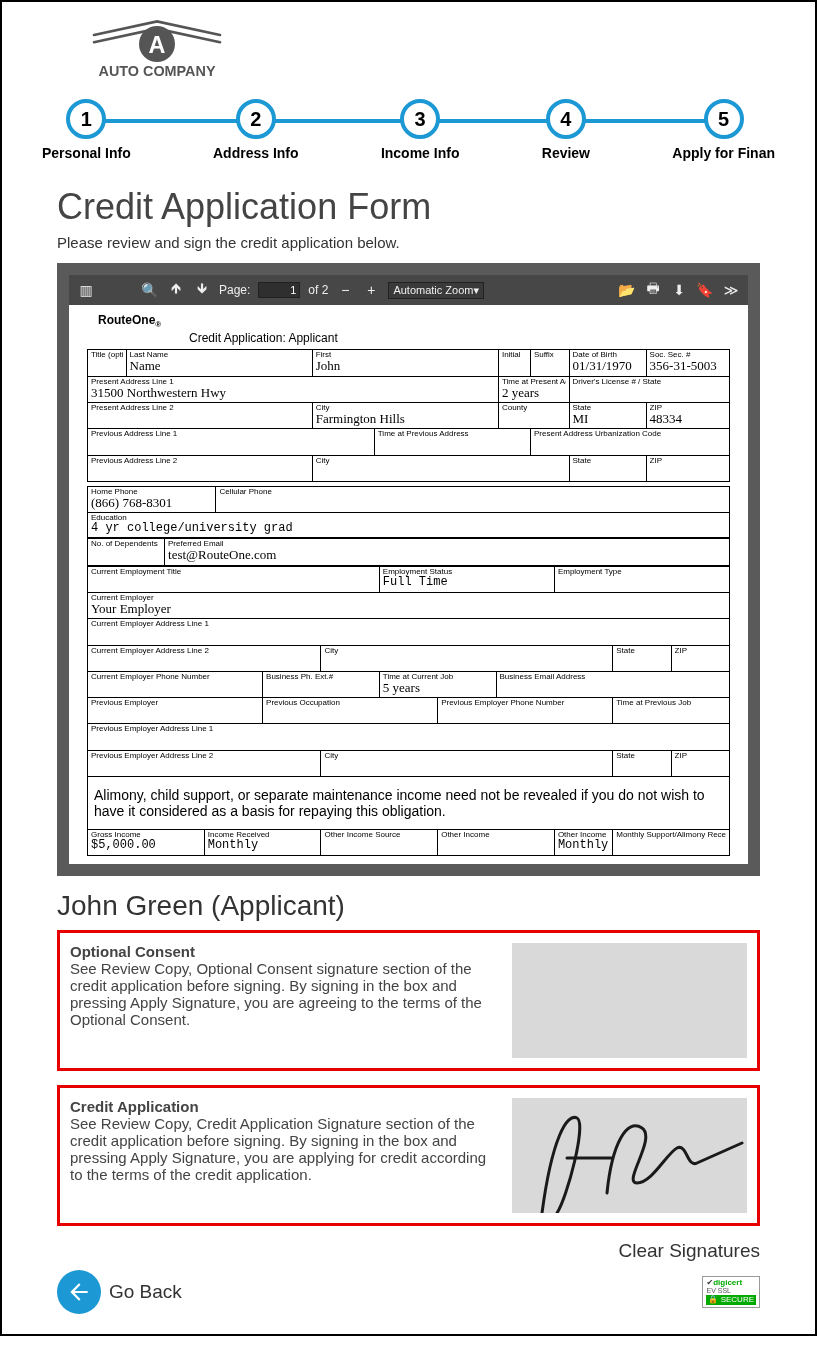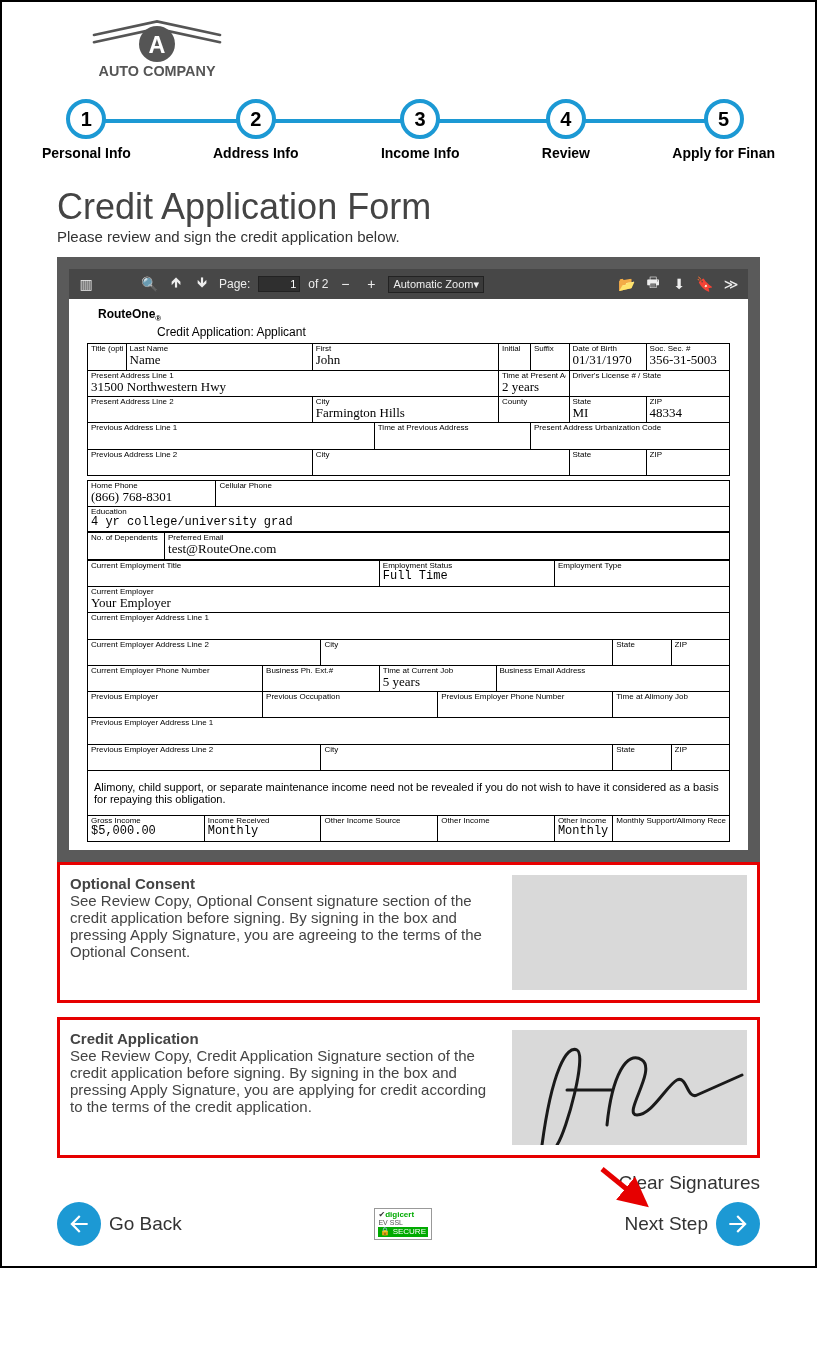--- a/index.html
+++ b/index.html
@@ -13,40 +13,40 @@
   
   .stepper { display: flex; align-items: flex-start; justify-content: space-between; margin: 15px 30px 25px 30px; position: relative; }
   .step { display: flex; flex-direction: column; align-items: center; position: relative; z-index: 2; }
   .step-circle { width: 40px; height: 40px; border-radius: 50%; background: #fff; border: 4px solid #1c99d4; display: flex; align-items: center; justify-content: center; font-weight: bold; font-size: 20px; }
   .step-label { font-size: 14px; font-weight: bold; margin-top: 6px; white-space: nowrap; }
   .stepper-line { position: absolute; top: 20px; left: 50px; right: 50px; height: 4px; background: #1c99d4; z-index: 1; }
 
   
   .main-body { padding: 0 45px; }
   h1.page-title { font-weight: 300; font-size: 36px; color: #444; margin-top: 10px; }
-  p.subtitle { font-size: 15px; color: #333; margin-bottom: 12px; }
+  p.subtitle { font-size: 15px; color: #333; margin-top: 6px; margin-bottom: 12px; }
 
   
   .pdf-frame { border: 12px solid #5a5a5a; background: #fff; width: 100%; }
   .pdf-toolbar { background: #474747; color: #eee; height: 30px; display: flex; align-items: center; padding: 0 8px; font-size: 12px; gap: 8px; }
   .pdf-toolbar .spacer { flex: 1; }
   .pdf-toolbar .ti { width: 18px; text-align: center; font-size: 14px; }
   .pdf-toolbar input.page-num { width: 42px; background: #2f2f2f; border: 1px solid #222; color: #fff; text-align: right; padding: 1px 3px; font-size: 11px; }
   .pdf-toolbar .zoom-sel { background: #3a3a3a; border: 1px solid #222; color: #eee; padding: 1px 4px; font-size: 11px; }
 
   .pdf-page { background: #fff; padding: 8px 18px 8px 18px; font-family: Arial, sans-serif; }
   .doc-brand { font-weight: bold; font-size: 12px; padding-left: 11px; }
   .doc-brand sub { font-size: 8px; }
-  .doc-head { text-align: left; font-size: 12px; margin: 2px 0 4px 70px; }
+  .doc-head { text-align: left; font-size: 12px; margin: 2px 0 4px 102px; }
 
   .form-grid { border-collapse: collapse; width: 100%; table-layout: fixed; }
   .form-grid td { border: 1px solid #000; vertical-align: top; padding: 1px 3px 2px 3px; }
   .fld-lbl { font-size: 8px; color: #000; line-height: 1; display: block; white-space: nowrap; overflow: hidden; }
   .fld-val { font-family: "Times New Roman", serif; font-size: 13px; line-height: 1.1; min-height: 13px; display: block; }
-  .note-cell { font-size: 11px; padding: 10px 6px !important; }
+  .note-cell { font-size: 14px; padding: 10px 6px !important; }
   .mono { font-family: "Courier New", monospace; font-size: 12px; }
 
   
   .applicant-name { font-size: 28px; color: #333; margin: 14px 0 8px 0; font-weight: 400; }
   .sig-box { border: 3px solid #e60000; padding: 10px; display: flex; gap: 10px; margin-bottom: 14px; }
   .sig-text { flex: 1; font-size: 15px; color: #444; }
   .sig-text .sig-title { font-weight: bold; display: block; }
   .sig-pad { width: 235px; height: 115px; background: #d9d9d9; position: relative; flex-shrink: 0; }
 
   
@@ -348,21 +348,21 @@
                 </td>
             <td colspan="3">
                   <span class="fld-lbl">Previous Occupation</span>
                   <span class="fld-val">&nbsp;</span>
                 </td>
             <td colspan="3">
                   <span class="fld-lbl">Previous Employer Phone Number</span>
                   <span class="fld-val">&nbsp;</span>
                 </td>
             <td colspan="2">
-                  <span class="fld-lbl">Time at Alimony Job</span>
+                  <span class="fld-lbl">Time at Previous Job</span>
                   <span class="fld-val">&nbsp;</span>
                 </td>
           </tr>
           <tr>
                 <td colspan="11">
                   <span class="fld-lbl">Previous Employer Address Line 1</span>
                   <span class="fld-val">&nbsp;</span>
                 </td>
               </tr>
           <tr>
@@ -410,20 +410,21 @@
             <td colspan="2">
                   <span class="fld-lbl">Monthly Support/Alimony Received</span>
                   <span class="fld-val">&nbsp;</span>
                 </td>
           </tr>
         </tbody>
           </table>
       </div>
     </div>
 
+    <h2 class="applicant-name">John Green (Applicant)</h2>
 
     <div class="sig-box">
       <div class="sig-text">
         <span class="sig-title">Optional Consent</span>
         <span>See Review Copy, Optional Consent signature section of the credit application before signing. By signing in the box and pressing Apply Signature, you are agreeing to the terms of the Optional Consent.</span>
       </div>
       <div class="sig-pad"></div>
     </div>
 
     <div class="sig-box">
@@ -450,31 +451,15 @@
       </span>
       <span>Go Back</span>
     </div>
 
     <div class="secure-badge">
       <div class="topline">✔<b>digicert</b></div>
       <div class="ev">EV SSL</div>
       <div class="bot">🔒 SECURE</div>
     </div>
 
-    <div class="nav-btn" style="position:relative">
-      <svg class="arrow-annot" width="60" height="50" viewBox="0 0 60 50">
-        <defs>
-            <marker id="ah" markerWidth="6" markerHeight="6" refX="5" refY="3" orient="auto">
-              <path d="M0 0 L6 3 L0 6 Z" fill="#e60000"></path>
-            </marker>
-          </defs>
-        <line x1="5" y1="5" x2="48" y2="40" stroke="#e60000" stroke-width="5" marker-end="url(#ah)"></line>
-      </svg>
-      <span>Next Step</span>
-      <span class="nav-circle">
-        <svg width="26" height="26" viewBox="0 0 24 24">
-            <path d="M4 11h12.2l-5.6-5.6L12 4l8 8-8 8-1.4-1.4L16.2 13H4z"></path>
-          </svg>
-      </span>
-    </div>
   </div>
 
 </div>
 
 </body></html>

